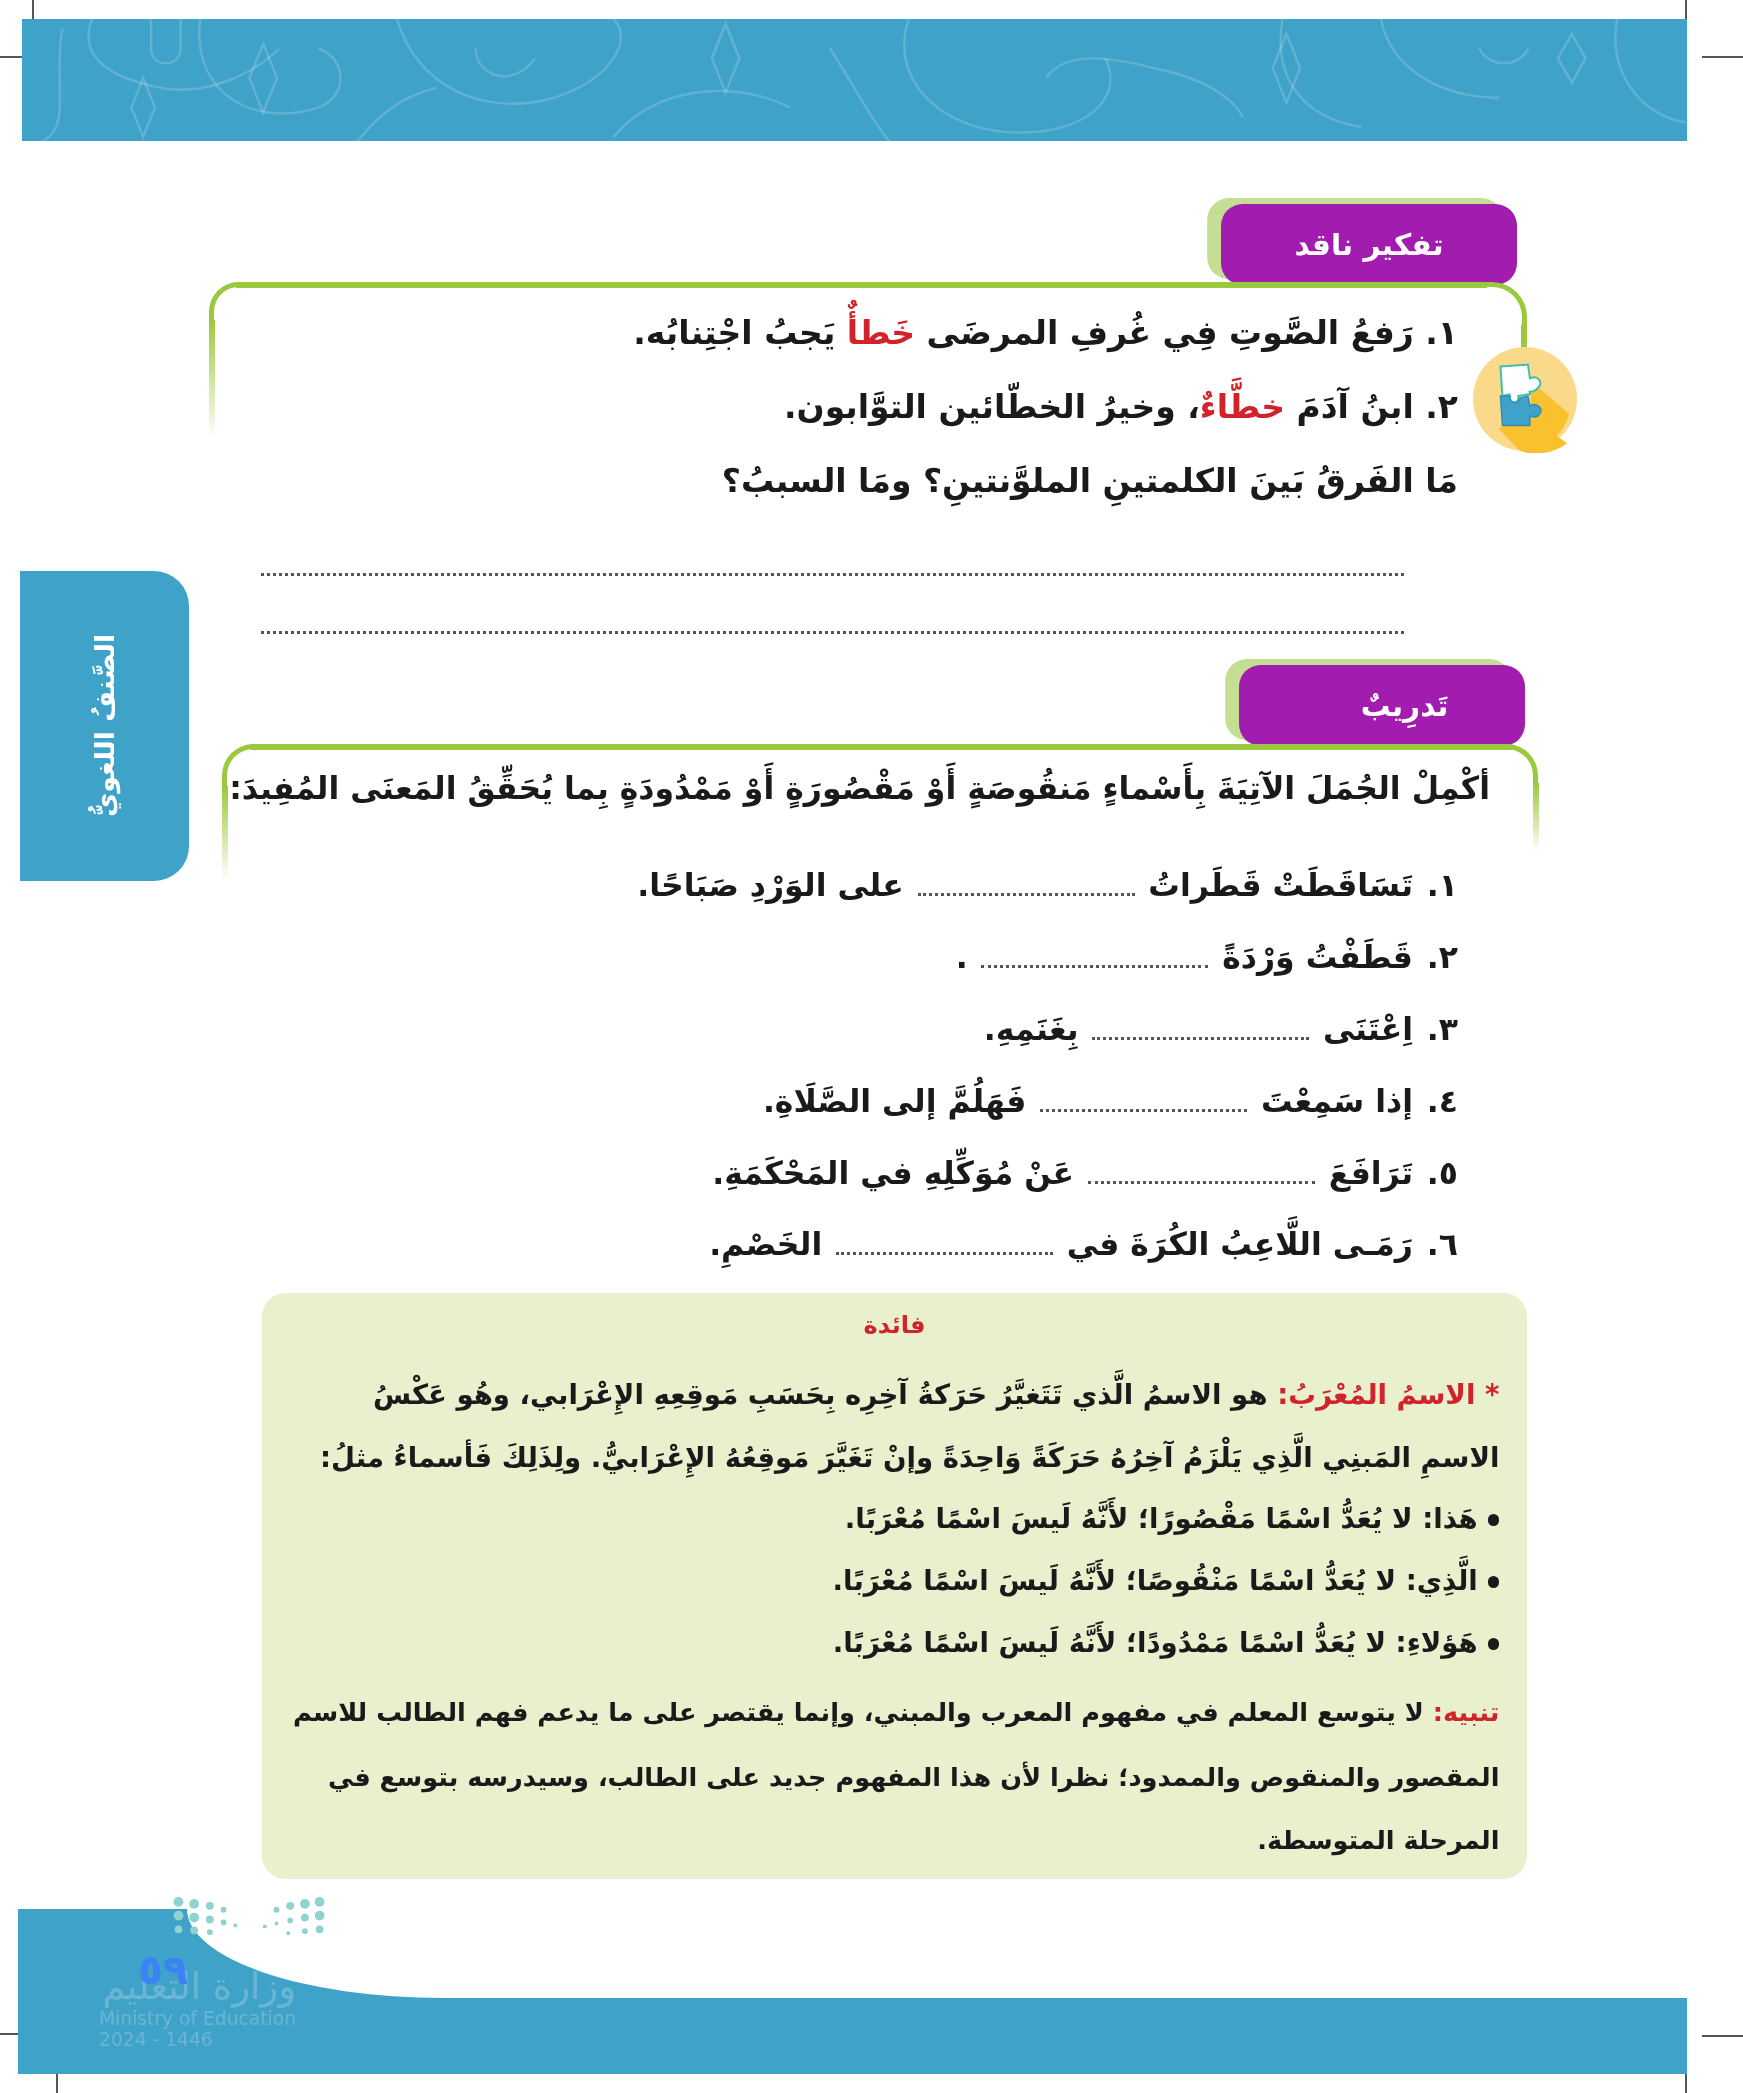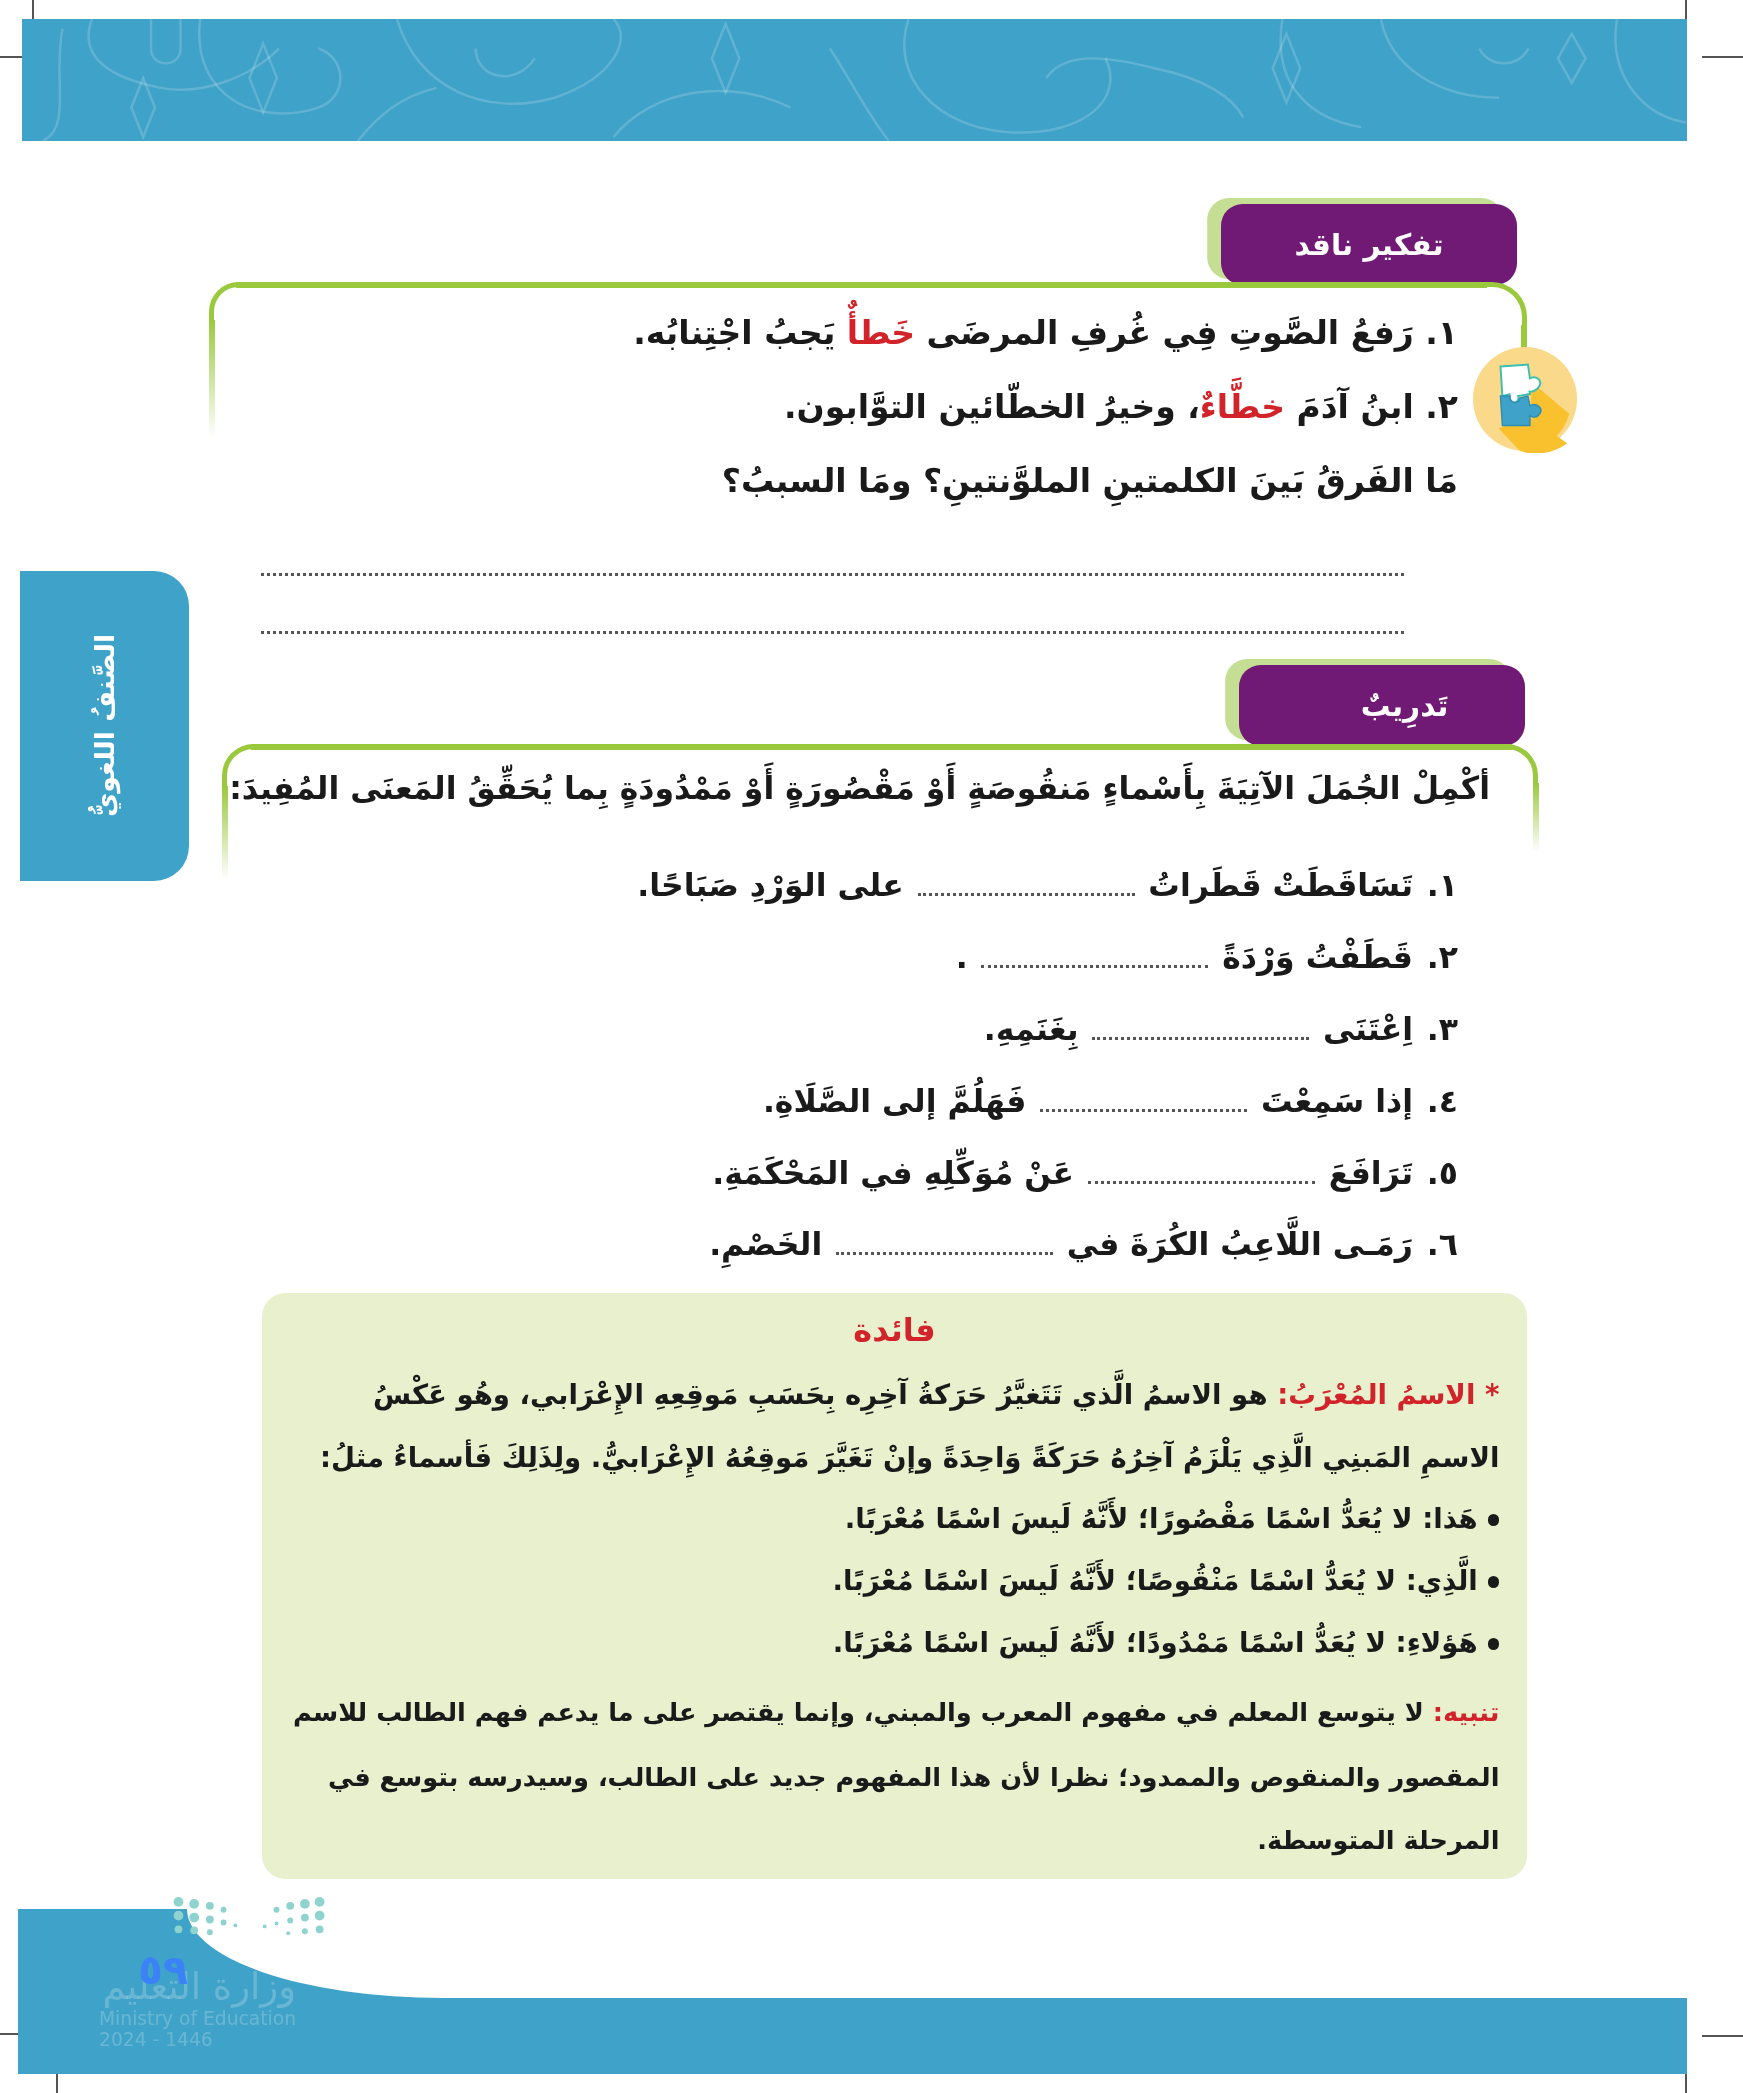--- a/index.html
+++ b/index.html
@@ -28,21 +28,21 @@
     }
     .side-tab-label {
       writing-mode: vertical-rl; transform: rotate(180deg);
       color: #ffffff; font-size: 26.6px; font-weight: bold;
       font-family: "DejaVu Sans", sans-serif; letter-spacing: 1px;
     }
 
     
     .section-tab {
       position: absolute; height: 81px; border-radius: 21.7px 21.7px 21.7px 21.7px;
-      background: #701a75; color: #ffffff;
+      background: #a21caf; color: #ffffff;
       display: flex; align-items: center; justify-content: center;
       font-size: 29.6px; font-weight: bold;
       box-shadow: -13.8px -5.9px 0 0 #c4df93;
     }
     .tab-critical { left: 1221px; top: 204px; width: 296px; }
     .tab-training { left: 1239px; top: 665px; width: 286px; padding-left: 45px; }
 
     
     .rtl { direction: rtl; text-align: right; position: absolute; }
     .q-line { font-size: 33px; font-weight: bold; color: #1a1a1a; white-space: nowrap; }
@@ -59,21 +59,21 @@
     .ex-item { font-size: 31.5px; font-weight: bold; white-space: nowrap; display: flex; align-items: baseline; gap: 13.8px; direction: rtl; }
     .blank { display: inline-block; border-bottom: 3px dotted #555; height: 9.9px; vertical-align: baseline; }
 
     
     .info-box {
       position: absolute; left: 262px; top: 1293px; width: 1265px; height: 586px;
       background: #e8f0cd; border-radius: 23.6px;
     }
     .info-title {
       position: absolute; left: 0; right: 0; top: 17.7px; text-align: center;
-      font-size: 32px; font-weight: bold; color: #d2232a;
+      font-size: 24px; font-weight: bold; color: #d2232a;
     }
     .info-line { font-size: 27.6px; font-weight: bold; white-space: nowrap; }
     .bullet { display: inline-block; width: 11.8px; height: 11.8px; border-radius: 50%; background: #1a1a1a; margin-left: 9.9px; vertical-align: middle; }
 
     
     .footer-band {
       position: absolute; left: 17.7px; top: 1909px; width: 1669px; height: 165px;
       background: #3fa2c8;
     }
     .footer-white {

